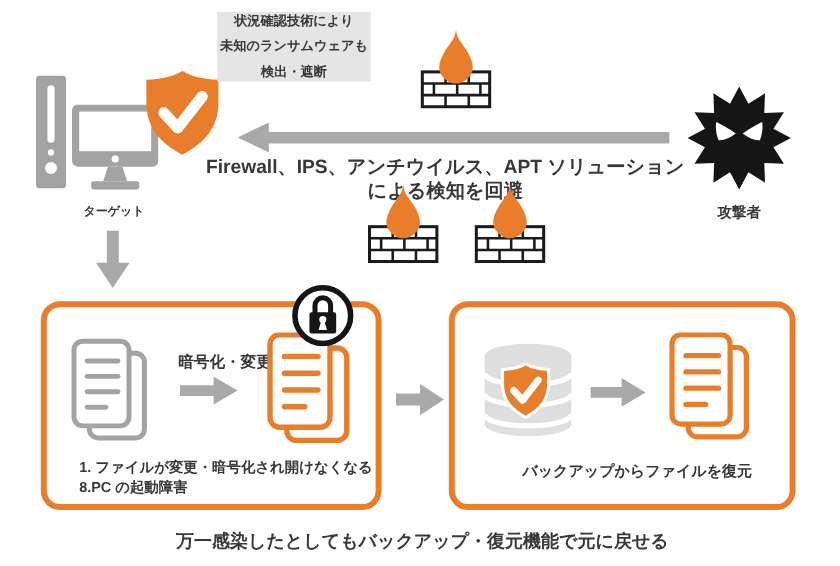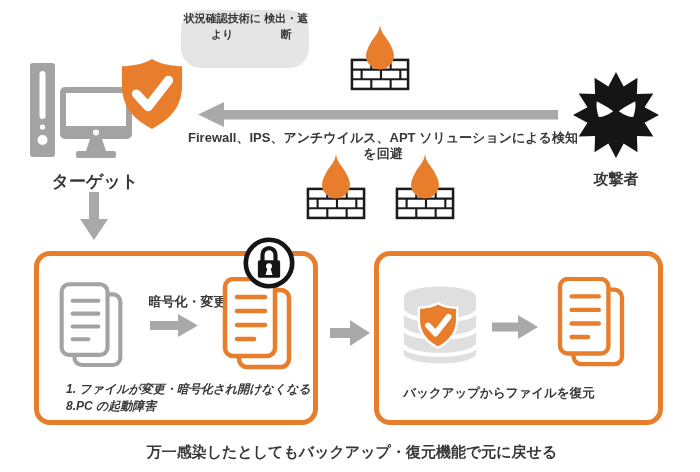--- a/index.html
+++ b/index.html
@@ -5,28 +5,28 @@
   html,body{margin:0;padding:0;background:#fff;}
   .canvas{
     position:relative;width:700px;height:472px;background:#fff;overflow:hidden;
     font-family:"Liberation Sans","DejaVu Sans",sans-serif;color:#383838;
   }
   .abs{position:absolute;}
   .cap{font-weight:600;color:#383838;line-height:1.25;}
   .center{text-align:center;}
   svg{display:block;}
   .info-box{
-    background:#E5E5E5;border-radius:20px;
+    background:#E5E5E5;border-radius:0;
     font-size:11px;font-weight:600;line-height:16px;
-    display:flex;flex-direction:row;justify-content:center;text-align:center;
+    display:flex;flex-direction:column;justify-content:space-between;text-align:center;
   }
   .big-box{
     border:5px solid #E87E2B;border-radius:16px;background:#fff;box-sizing:border-box;
   }
-  .issues{font-size:12px;line-height:17px;font-weight:600;font-style:italic;}
+  .issues{font-size:12px;line-height:17px;font-weight:600;}
 </style>
 </head>
 <body>
 
 <div class="canvas">
 
   <div class="abs" style="left:30px;top:63px;">
     <svg width="25" height="94" viewBox="0 0 25 94">
       <rect x="0" y="0" width="25" height="94" rx="3" fill="#A3A3A3"></rect>
       <rect x="9.5" y="8" width="6" height="48" rx="3" fill="#fff"></rect>
@@ -45,24 +45,25 @@
     </svg>
   </div>
 
   <div class="abs" style="left:120px;top:57px;">
     <svg width="64" height="74" viewBox="0 0 66 76">
       <path d="M33,2 C40,6 49,9 64,9.5 L64,29 C64,51 52,64 33,74 C14,64 2,51 2,29 L2,9.5 C17,9 26,6 33,2 Z" fill="#E87E2B"></path>
       <path d="M17,38 L29,51 L50,24" fill="none" stroke="#fff" stroke-width="9.5" stroke-linecap="round" stroke-linejoin="round"></path>
     </svg>
   </div>
 
-  <div class="abs cap center" style="left:35px;top:171px;width:120px;font-size:17px;">ターゲット</div>
+  <div class="abs cap center" style="left:35px;top:171px;width:120px;font-size:10px;">ターゲット</div>
 
   <div class="abs info-box" style="left:181px;top:10px;width:128px;height:58px;">
     <span>状況確認技術により</span>
+    <span>未知のランサムウェアも</span>
     <span>検出・遮断</span>
   </div>
 
   <div class="abs" style="left:350px;top:23px;">
     <svg width="60" height="68" viewBox="0 0 62 70">
       <g>
         <rect x="2" y="38" width="58" height="30" fill="#fff" stroke="#1b1b1b" stroke-width="2.6"></rect>
         <line x1="2" y1="48" x2="60" y2="48" stroke="#1b1b1b" stroke-width="2.2"></line>
         <line x1="2" y1="58" x2="60" y2="58" stroke="#1b1b1b" stroke-width="2.2"></line>
         <line x1="22" y1="38" x2="22" y2="48" stroke="#1b1b1b" stroke-width="2.2"></line>
@@ -78,29 +79,29 @@
   </div>
 
   <div class="abs" style="left:572px;top:72px;">
     <svg width="88" height="86" viewBox="0 0 90 90">
       <polygon fill="#151515" points="45,0 53,15.1 67.5,6 66.9,23.1 84,22.5 74.9,37 90,45 74.9,53 84,67.5 66.9,66.9 67.5,84 53,74.9 45,90 37,74.9 22.5,84 23.1,66.9 6,67.5 15.1,53 0,45 15.1,37 6,22.5 23.1,23.1 22.5,6 37,15.1"></polygon>
       <path d="M25,31 C31,34 38,38 42,41 C37,45 31,47 27,47 C25,42 24,35 25,31 Z" fill="#fff"></path>
       <path d="M65,31 C59,34 52,38 48,41 C53,45 59,47 63,47 C65,42 66,35 65,31 Z" fill="#fff"></path>
     </svg>
   </div>
 
-  <div class="abs cap center" style="left:556px;top:170px;width:120px;font-size:15px;">攻撃者</div>
+  <div class="abs cap center" style="left:556px;top:170px;width:120px;font-size:12px;">攻撃者</div>
 
   <div class="abs" style="left:198px;top:102px;">
     <svg width="360" height="25" viewBox="0 0 360 25">
       <polygon points="0,12.5 26,0 26,8 360,8 360,17.5 26,17.5 26,25" fill="#A9A9A9"></polygon>
     </svg>
   </div>
 
-  <div class="abs cap center" style="left:171px;top:130px;width:400px;font-size:13px;margin-left:12px;">Firewall、IPS、アンチウイルス、APT ソリューションによる検知を回避</div>
+  <div class="abs cap center" style="left:171px;top:130px;width:400px;font-size:16px;">Firewall、IPS、アンチウイルス、APT ソリューションによる検知を回避</div>
 
   <div class="abs" style="left:80px;top:192px;">
     <svg width="28" height="48" viewBox="0 0 28 48">
       <polygon points="9,0 19,0 19,27 28,27 14,48 0,27 9,27" fill="#A9A9A9"></polygon>
     </svg>
   </div>
 
   <div class="abs" style="left:306px;top:152px;">
     <svg width="60" height="68" viewBox="0 0 62 70">
       <g>
@@ -218,17 +219,17 @@
     <svg width="72" height="92" viewBox="0 0 72 95">
       <rect x="18" y="13" width="50" height="77" rx="8" fill="#fff" stroke="#E87E2B" stroke-width="4.5"></rect>
       <rect x="4" y="2" width="50" height="77" rx="8" fill="#fff" stroke="#E87E2B" stroke-width="4.5"></rect>
       <line x1="16" y1="20" x2="44" y2="20" stroke="#E87E2B" stroke-width="4.5" stroke-linecap="round"></line>
       <line x1="16" y1="34" x2="44" y2="34" stroke="#E87E2B" stroke-width="4.5" stroke-linecap="round"></line>
       <line x1="16" y1="48" x2="44" y2="48" stroke="#E87E2B" stroke-width="4.5" stroke-linecap="round"></line>
       <line x1="16" y1="62" x2="33" y2="62" stroke="#E87E2B" stroke-width="4.5" stroke-linecap="round"></line>
     </svg>
   </div>
 
-  <div class="abs cap center" style="left:374px;top:386px;width:250px;font-size:12.5px;">バックアップからファイルを復元</div>
+  <div class="abs cap center" style="left:406px;top:386px;width:250px;font-size:12.5px;">バックアップからファイルを復元</div>
 
   <div class="abs cap center" style="left:7px;top:443px;width:690px;font-size:15px;">万一感染したとしてもバックアップ・復元機能で元に戻せる</div>
 
 </div>
 
 </body></html>

